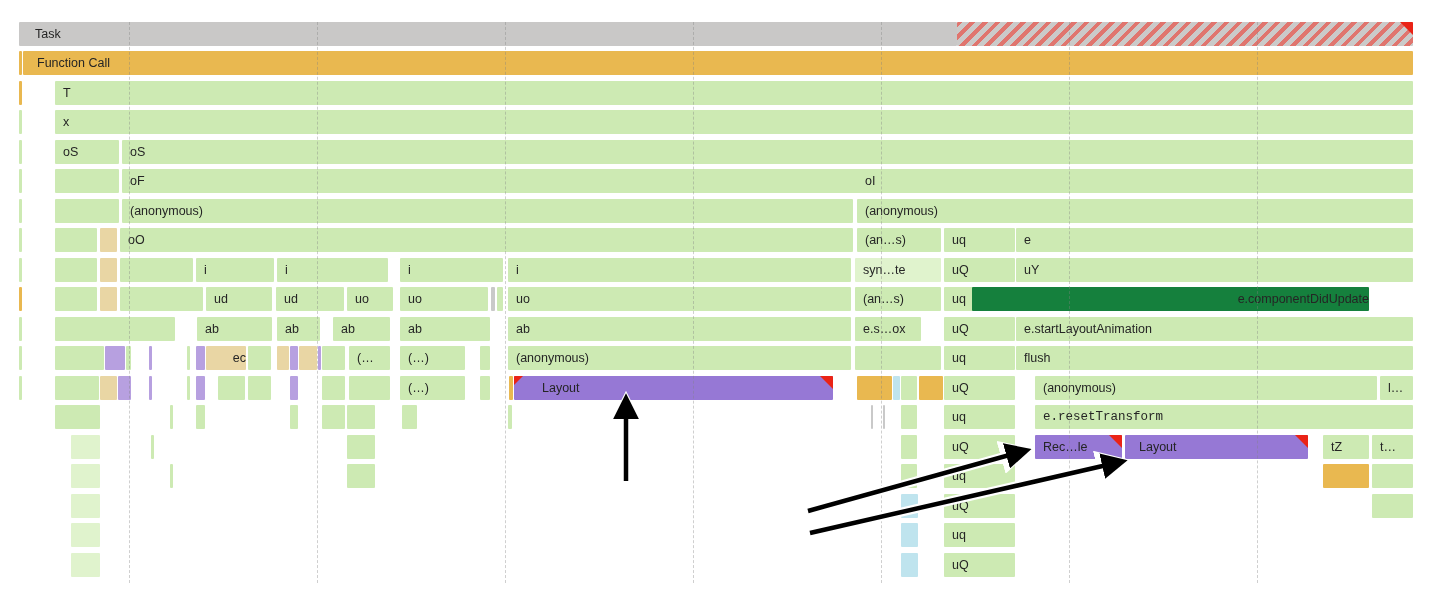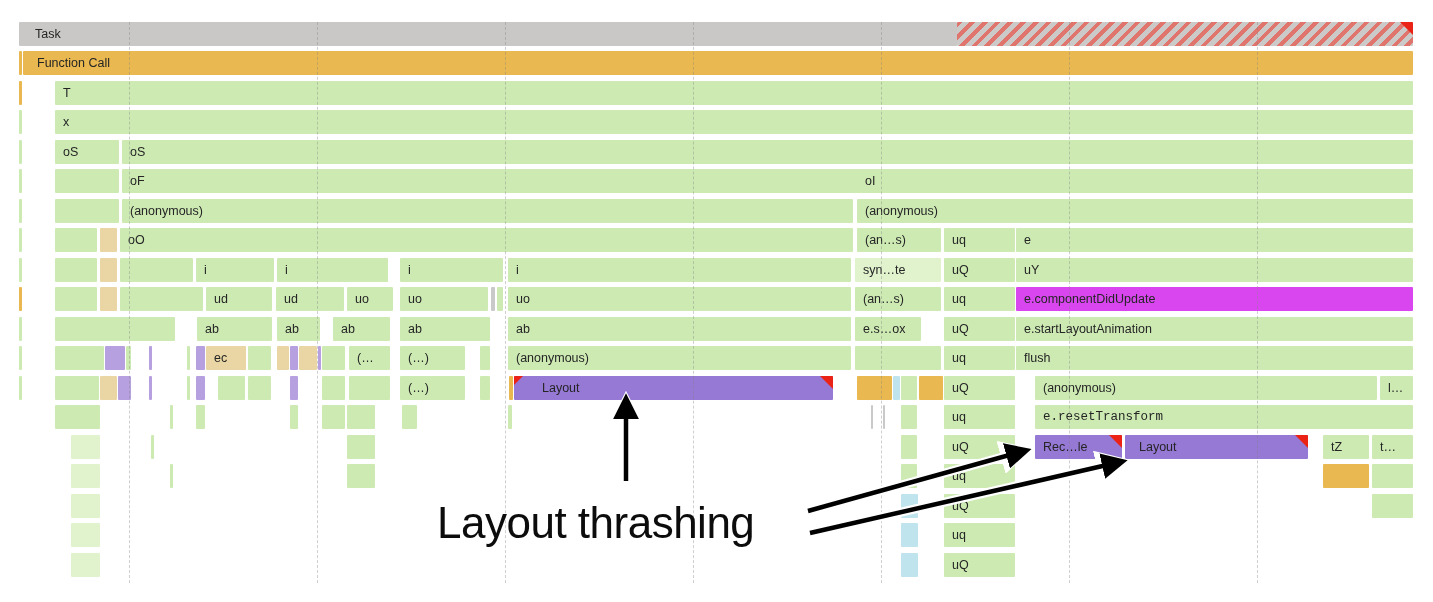--- a/index.html
+++ b/index.html
@@ -4,21 +4,21 @@
 <style>
   html,body{margin:0;padding:0;background:#ffffff;}
   #stage{position:relative;width:1433px;height:602px;background:#ffffff;overflow:hidden;
          font-family:"Liberation Sans",sans-serif;}
   .gridline{position:absolute;top:22px;height:561px;width:0;
             border-left:1px dashed rgba(130,130,130,.38);z-index:3;pointer-events:none;}
   .bar{position:absolute;height:24px;box-sizing:border-box;border-radius:1px;
        font-size:12.5px;line-height:24px;color:#252525;white-space:nowrap;overflow:hidden;z-index:1;}
   .bar .lbl{display:inline-block;padding-left:8px;}
   .tex-t{background-image:radial-gradient(rgba(150,105,35,.28) .8px,transparent 1.1px);
-         background-size:4px 4px;}
+         background-size:4px 4px;text-align:right;}
   .tex-p{background-image:radial-gradient(rgba(255,255,255,.45) .7px,transparent 1px);
          background-size:3px 3px;}
   .hatch{background:repeating-linear-gradient(135deg,#e0756e 0 4px,#cbcac9 4px 9px) !important;}
   .tri-r{position:absolute;top:0;right:0;width:0;height:0;
          border-left:13px solid transparent;border-top:13px solid #ea2316;}
   .tri-l{position:absolute;top:0;left:0;width:0;height:0;
          border-right:9px solid transparent;border-top:9px solid #ea2316;}
   #annotation{position:absolute;z-index:4;color:#0c0c0c;font-size:44px;letter-spacing:-.5px;
               font-family:"Liberation Sans",sans-serif;white-space:nowrap;}
   #arrows{position:absolute;left:0;top:0;z-index:5;pointer-events:none;}
@@ -80,21 +80,21 @@
       <div class="bar" style="left: 120px; top: 287px; width: 83px; background: rgb(205, 234, 179);"></div>
       <div class="bar" style="left: 206px; top: 287px; width: 66px; background: rgb(205, 234, 179);"><span class="lbl">ud</span></div>
       <div class="bar" style="left: 276px; top: 287px; width: 68px; background: rgb(205, 234, 179);"><span class="lbl">ud</span></div>
       <div class="bar" style="left: 347px; top: 287px; width: 46px; background: rgb(205, 234, 179);"><span class="lbl">uo</span></div>
       <div class="bar" style="left: 400px; top: 287px; width: 88px; background: rgb(205, 234, 179);"><span class="lbl">uo</span></div>
       <div class="bar" style="left: 491px; top: 287px; width: 4px; background: rgb(201, 201, 201);"></div>
       <div class="bar" style="left: 497px; top: 287px; width: 6px; background: rgb(205, 234, 179);"></div>
       <div class="bar" style="left: 508px; top: 287px; width: 343px; background: rgb(205, 234, 179);"><span class="lbl">uo</span></div>
       <div class="bar" style="left: 855px; top: 287px; width: 86px; background: rgb(205, 234, 179);"><span class="lbl">(an…s)</span></div>
       <div class="bar" style="left: 944px; top: 287px; width: 71px; background: rgb(205, 234, 179);"><span class="lbl">uq</span></div>
-      <div class="bar" style="left: 1016px; top: 287px; width: 397px; background: #d946ef;"><span class="lbl">e.componentDidUpdate</span></div>
+      <div class="bar" style="left: 972px; top: 287px; width: 397px; background: #15803d; text-align: right;"><span class="lbl">e.componentDidUpdate</span></div>
       <div class="bar" style="left: 19px; top: 317px; width: 3px; background: rgb(205, 234, 179);"></div>
       <div class="bar" style="left: 55px; top: 317px; width: 120px; background: rgb(205, 234, 179);"></div>
       <div class="bar" style="left: 197px; top: 317px; width: 75px; background: rgb(205, 234, 179);"><span class="lbl">ab</span></div>
       <div class="bar" style="left: 277px; top: 317px; width: 43px; background: rgb(205, 234, 179);"><span class="lbl">ab</span></div>
       <div class="bar" style="left: 333px; top: 317px; width: 57px; background: rgb(205, 234, 179);"><span class="lbl">ab</span></div>
       <div class="bar" style="left: 400px; top: 317px; width: 90px; background: rgb(205, 234, 179);"><span class="lbl">ab</span></div>
       <div class="bar" style="left: 508px; top: 317px; width: 343px; background: rgb(205, 234, 179);"><span class="lbl">ab</span></div>
       <div class="bar" style="left: 855px; top: 317px; width: 66px; background: rgb(205, 234, 179);"><span class="lbl">e.s…ox</span></div>
       <div class="bar" style="left: 944px; top: 317px; width: 71px; background: rgb(205, 234, 179);"><span class="lbl">uQ</span></div>
       <div class="bar" style="left: 1016px; top: 317px; width: 397px; background: rgb(205, 234, 179);"><span class="lbl">e.startLayoutAnimation</span></div>
@@ -175,21 +175,20 @@
       <div class="bar" style="left: 901px; top: 494px; width: 17px; background: rgb(191, 228, 238);"></div>
       <div class="bar" style="left: 944px; top: 494px; width: 71px; background: rgb(205, 234, 179);"><span class="lbl">uQ</span></div>
       <div class="bar" style="left: 1372px; top: 494px; width: 41px; background: rgb(205, 234, 179);"></div>
       <div class="bar" style="left: 71px; top: 523px; width: 29px; background: rgb(224, 243, 205);"></div>
       <div class="bar" style="left: 901px; top: 523px; width: 17px; background: rgb(191, 228, 238);"></div>
       <div class="bar" style="left: 944px; top: 523px; width: 71px; background: rgb(205, 234, 179);"><span class="lbl">uq</span></div>
       <div class="bar" style="left: 71px; top: 553px; width: 29px; background: rgb(224, 243, 205);"></div>
       <div class="bar" style="left: 901px; top: 553px; width: 17px; background: rgb(191, 228, 238);"></div>
       <div class="bar" style="left: 944px; top: 553px; width: 71px; background: rgb(205, 234, 179);"><span class="lbl">uQ</span></div>
     </div>
-  <div id="annotation" style="left: 437px; top: 498px; font-size: 44px;">Layout thrashing</div>
   <svg id="arrows" width="1433" height="602">
     <defs>
       <marker id="head-w" markerUnits="userSpaceOnUse" markerWidth="34" markerHeight="34" viewBox="0 0 10 10" refX="7" refY="5" orient="auto">
         <path d="M0,0 L10,5 L0,10 z" fill="#ffffff"></path>
       </marker>
       <marker id="head-b" markerUnits="userSpaceOnUse" markerWidth="26" markerHeight="26" viewBox="0 0 10 10" refX="7" refY="5" orient="auto">
         <path d="M0,0 L10,5 L0,10 z" fill="#000000"></path>
       </marker>
     </defs>
     <g id="arrow-lines">

